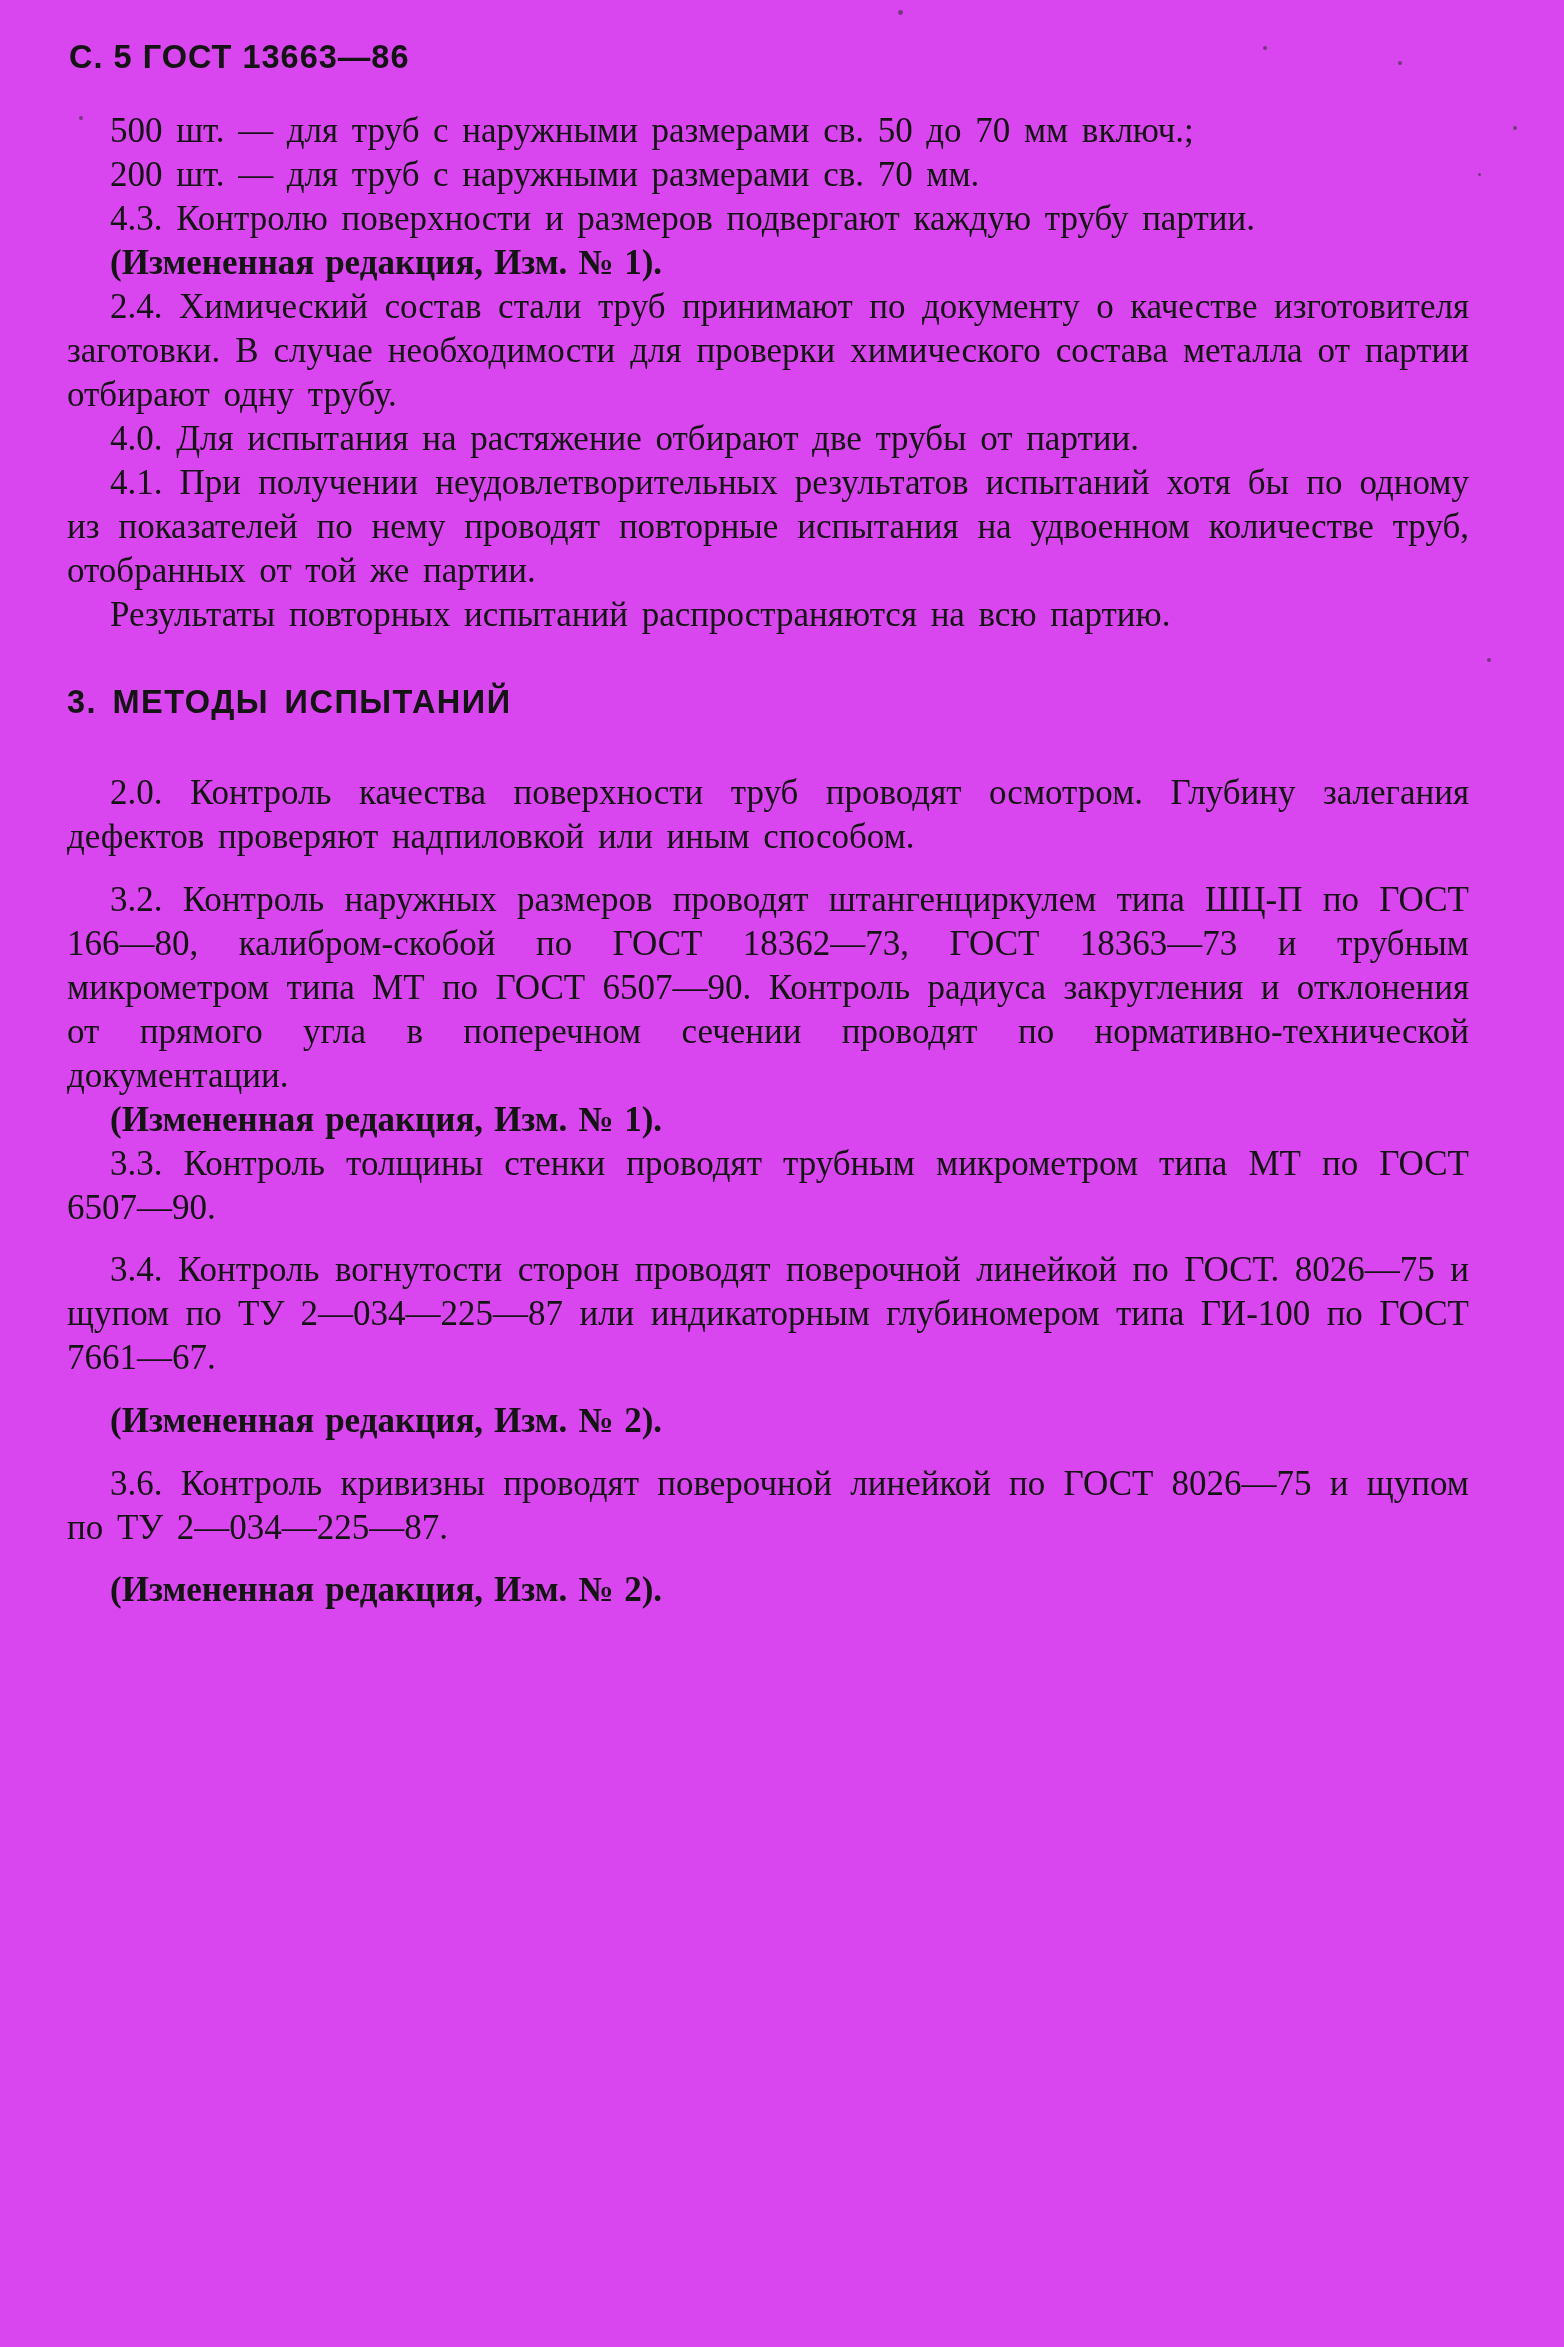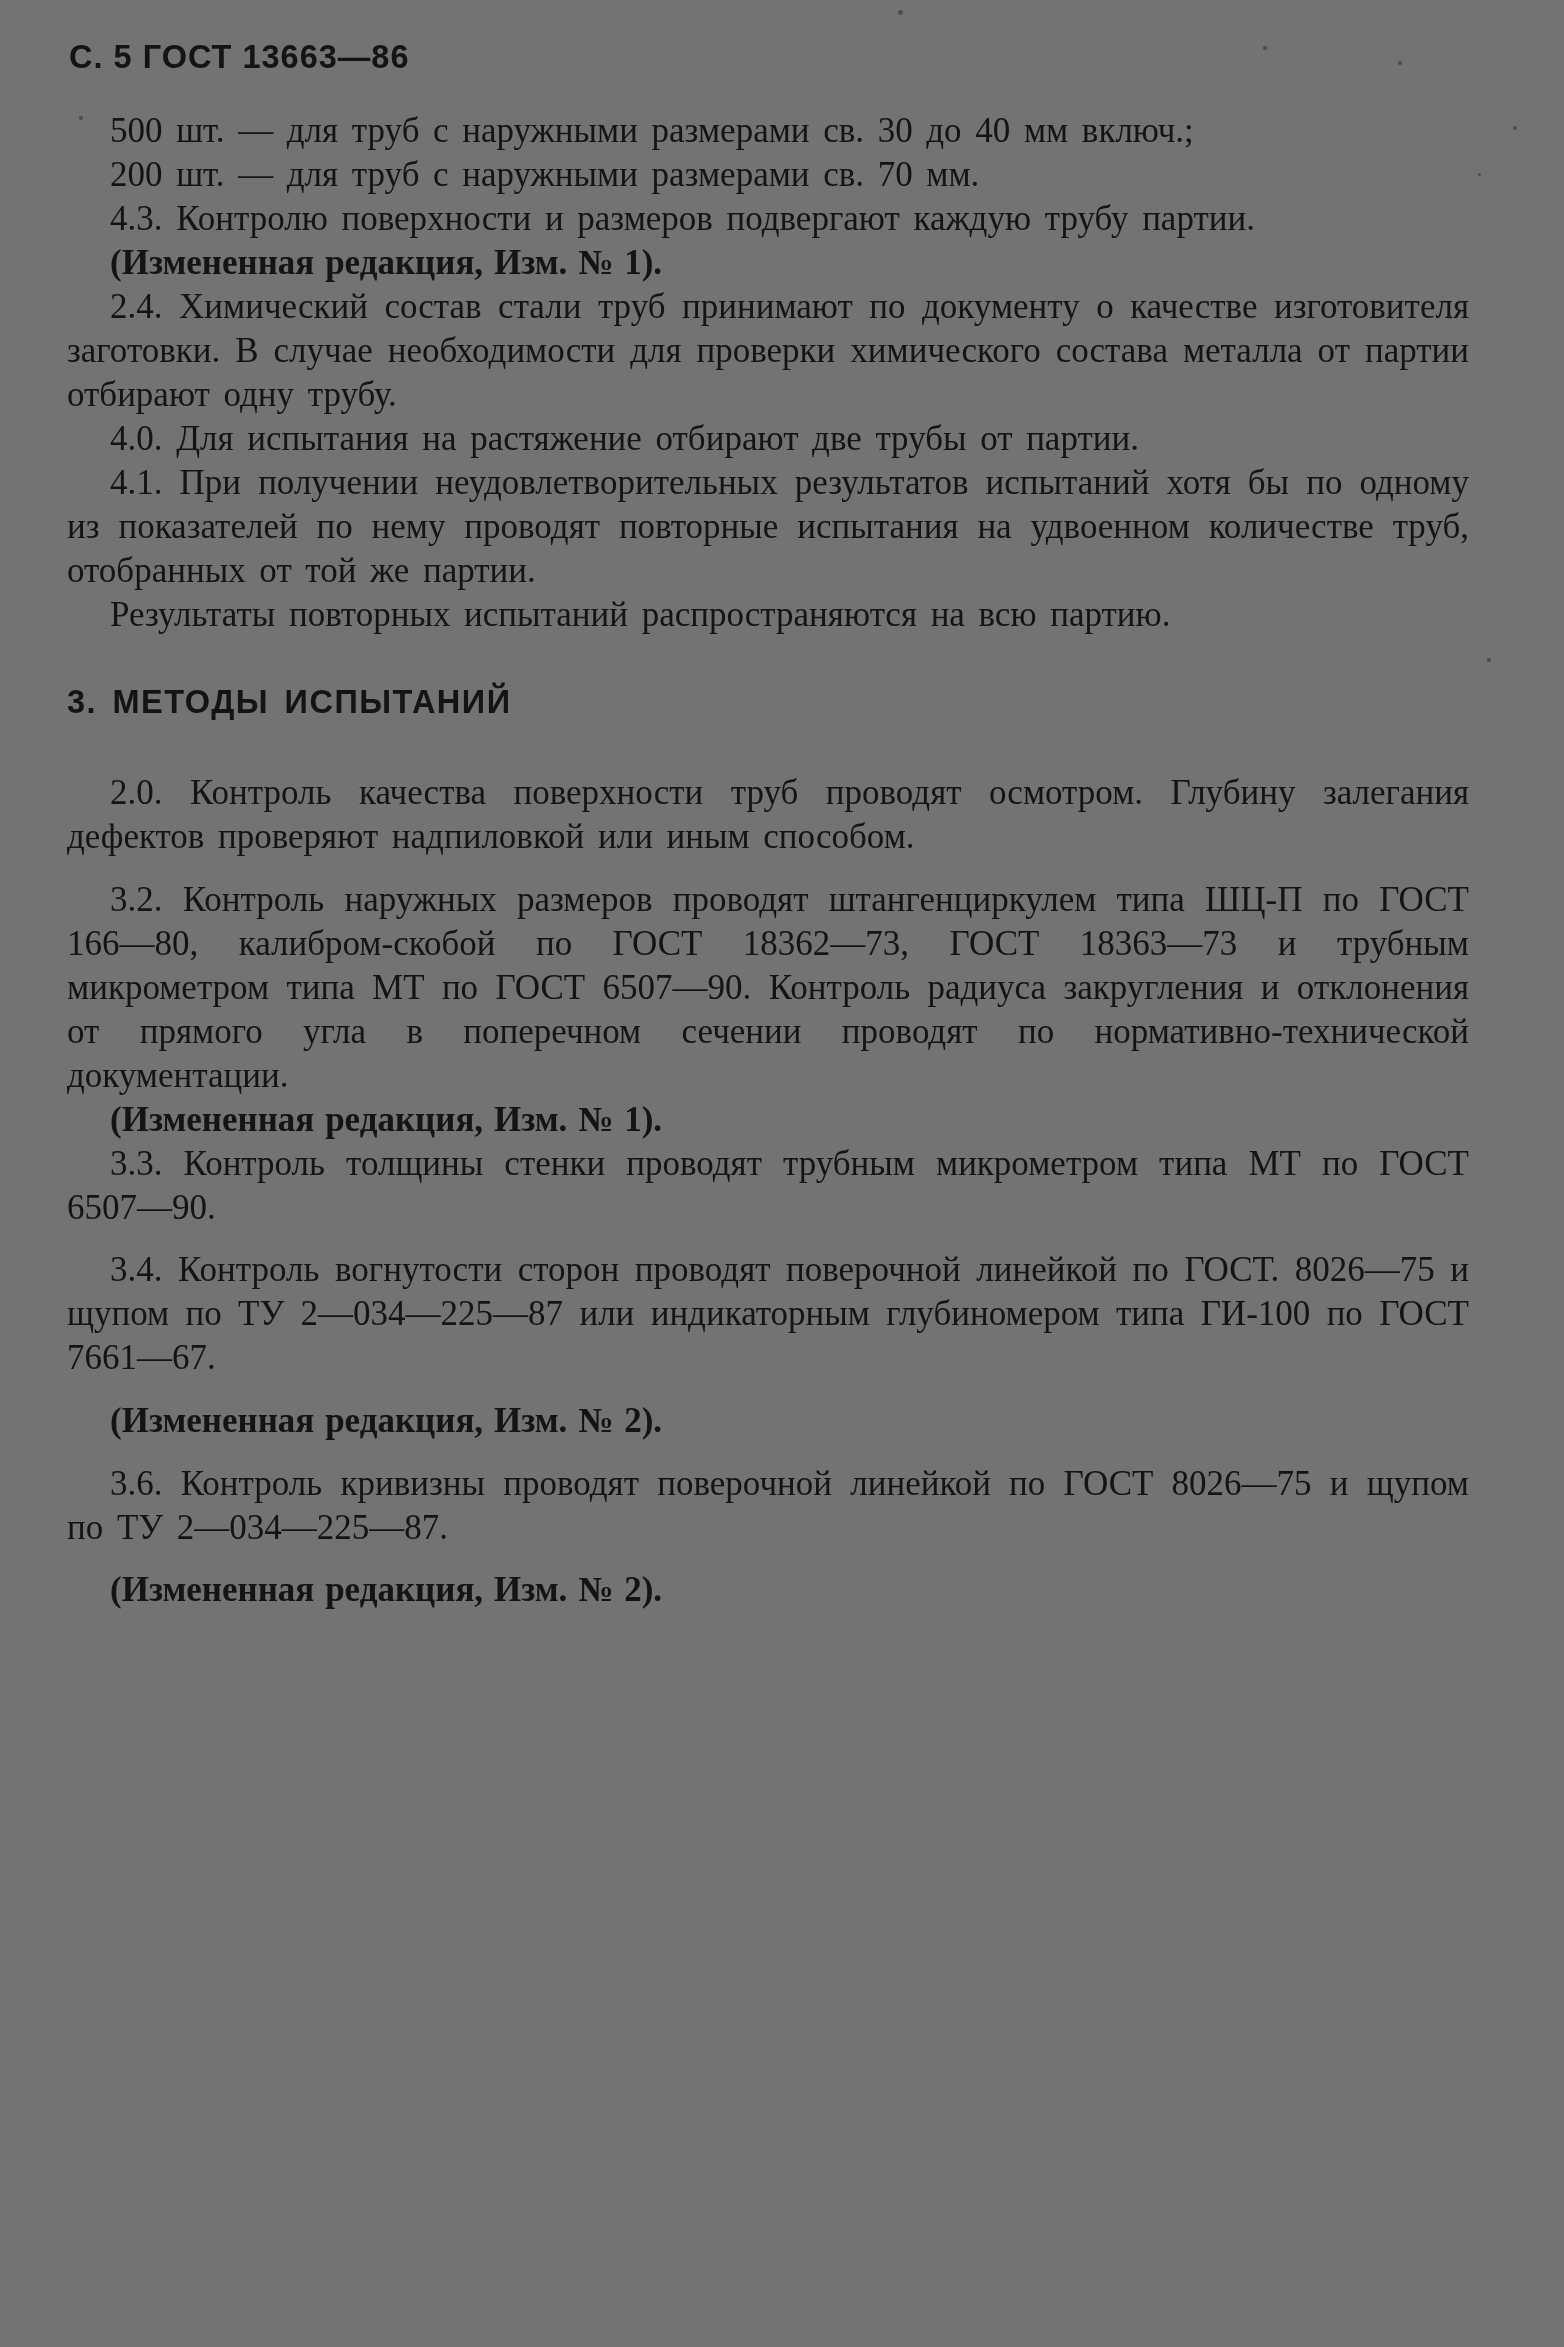--- a/index.html
+++ b/index.html
@@ -1,21 +1,21 @@
 <!DOCTYPE html>
 <html lang="ru"><head>
 <meta charset="utf-8">
 <style>
   html, body { margin: 0; padding: 0; background: #e8e8e4; }
   .page {
     position: relative;
     width: 1564px;
     height: 2347px;
     margin: 0 auto;
-    background: #737373;
+    background: #d946ef;
     color: #141414;
     box-sizing: border-box;
     padding: 33px 95px 0 67px;
     font-family: "Liberation Serif", "DejaVu Serif", serif;
     overflow: hidden;
   }
   .page-header {
     font-family: "Liberation Sans", "DejaVu Sans", sans-serif;
     font-weight: bold;
     font-size: 32.5px;
@@ -52,21 +52,21 @@
   }
 </style>
 </head>
 <body>
 
 <div class="page">
   <div class="page-header">С. 5 ГОСТ 13663—86</div>
 
   <div class="doc-body">
 
-  <p class="para">500 шт. — для труб с наружными размерами св. 30 до 40 мм включ.;</p>
+  <p class="para">500 шт. — для труб с наружными размерами св. 50 до 70 мм включ.;</p>
       <p class="para">200 шт. — для труб с наружными размерами св. 70 мм.</p>
       <p class="para">4.3. Контролю поверхности и размеров подвергают каждую трубу партии.</p>
       <p class="para-bold">(Измененная редакция, Изм. № 1).</p>
       <p class="para">2.4. Химический состав стали труб принимают по документу о качестве изготовителя заготовки. В случае необходимости для проверки химического состава металла от партии отбирают одну трубу.</p>
       <p class="para">4.0. Для испытания на растяжение отбирают две трубы от партии.</p>
       <p class="para">4.1. При получении неудовлетворительных результатов испытаний хотя бы по одному из показателей по нему проводят повторные испытания на удвоенном количестве труб, отобранных от той же партии.</p>
       <p class="para">Результаты повторных испытаний распространяются на всю партию.</p>
       <p class="heading">3. МЕТОДЫ ИСПЫТАНИЙ</p>
       <p class="para">2.0. Контроль качества поверхности труб проводят осмотром. Глубину залегания дефектов проверяют надпиловкой или иным способом.</p>
       <p class="para gap">3.2. Контроль наружных размеров проводят штангенциркулем типа ШЦ-П по ГОСТ 166—80, калибром-скобой по ГОСТ 18362—73, ГОСТ 18363—73 и трубным микрометром типа МТ по ГОСТ 6507—90. Контроль радиуса закругления и отклонения от прямого угла в поперечном сечении проводят по нормативно-технической документации.</p>

